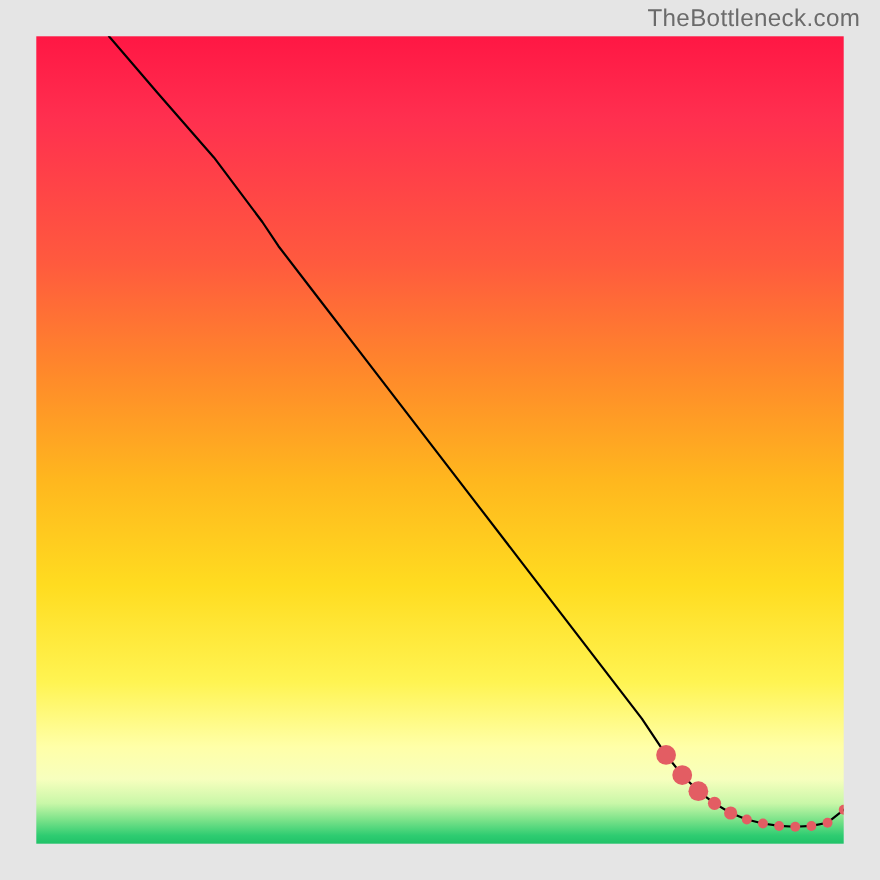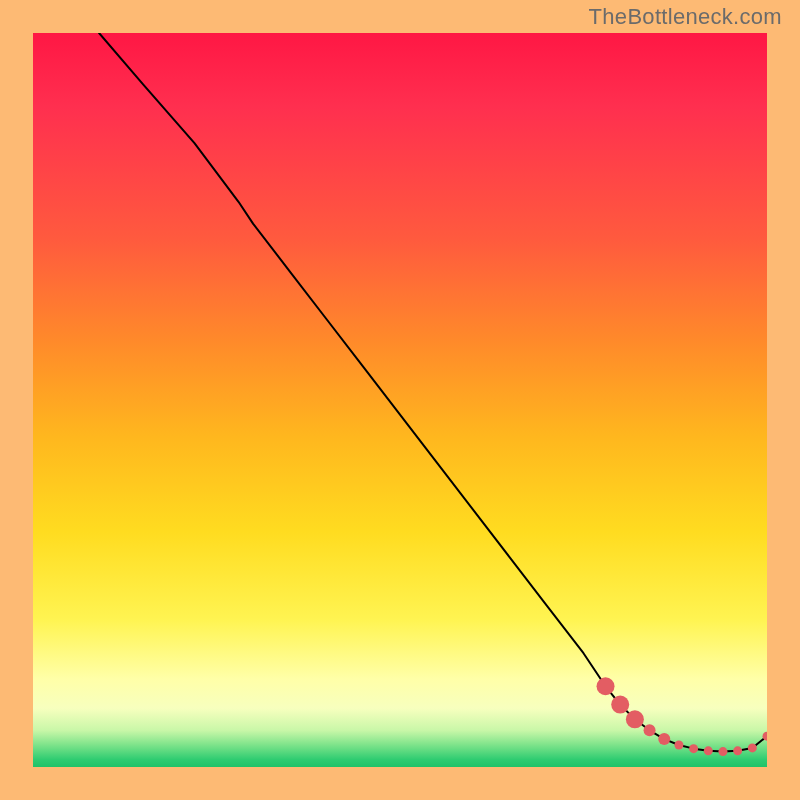--- a/index.html
+++ b/index.html
@@ -8,21 +8,21 @@
     width: 800px;
     height: 800px;
     background: #000;
     overflow: hidden;
     font-family: Arial, Helvetica, sans-serif;
   }
   .frame {
     position: relative;
     width: 800px;
     height: 800px;
-    background: #fdba74;
+    background: #e5e5e5;
   }
   .watermark {
     position: absolute;
     top: 4px;
     right: 18px;
     color: #6b6b6b;
     font-size: 22px;
     font-weight: 500;
     letter-spacing: 0.3px;
     user-select: none;

